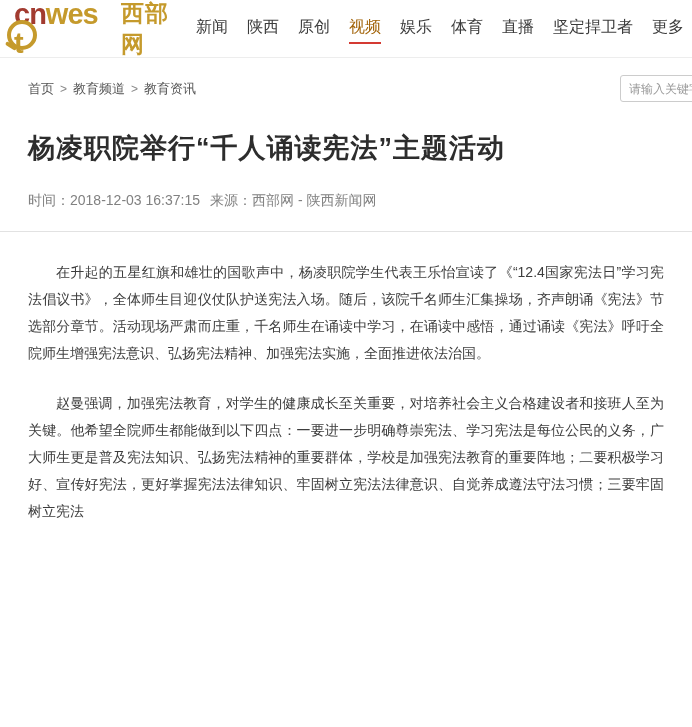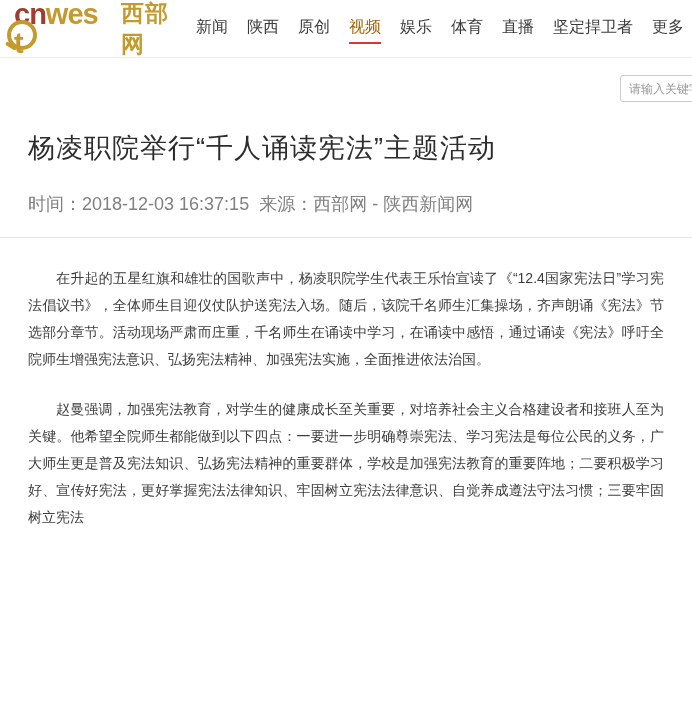--- a/index.html
+++ b/index.html
@@ -47,24 +47,24 @@
   .search-input {
     position:absolute; left:620px; top:17px; width:160px; height:27px;
     border:1px solid #ccc; border-radius:3px; padding:0 8px;
     font-size:12px; color:#333; outline:none;
     font-family:"Liberation Sans","DejaVu Sans",sans-serif;
   }
   .search-input::placeholder { color:#999; }
 
   
   .article-title {
-    margin:18px 28px 8px 28px; font-size:27px; font-weight:normal; color:#2d2d2d;
+    margin:18px 28px 8px 28px; font-size:27px; font-weight:bold; color:#2d2d2d;
     letter-spacing:1px; line-height:1.35;
   }
-  .article-meta { margin:26px 28px 0 28px; font-size:18px; color:#818181; }
+  .article-meta { margin:26px 28px 0 28px; font-size:14px; color:#818181; }
   .article-meta .gap { display:inline-block; width:10px; }
   .head-divider { margin-top:21px; border-top:1px solid #e2e2e2; }
 
   
   .article-body {
     padding:27px 28px 0 28px; font-size:14px; color:#3d3d3d;
     line-height:27px; text-align:justify;
   }
   .article-body p { text-indent:2em; margin-bottom:23px; }
 </style>
@@ -86,20 +86,23 @@
     <a class="active">视频</a>
     <a>娱乐</a>
     <a>体育</a>
     <a>直播</a>
     <a>坚定捍卫者</a>
     <a>更多</a>
   </nav>
 </div>
 
 <div class="crumb-row">
+  <div class="breadcrumb">
+    <a>首页</a><span class="crumb-sep">&gt;</span><a>教育频道</a><span class="crumb-sep">&gt;</span><a>教育资讯</a>
+  </div>
   <input class="search-input" type="text" placeholder="请输入关键字" style="">
 </div>
 
 <h1 class="article-title">杨凌职院举行“千人诵读宪法”主题活动</h1>
 
 <div class="article-meta">
   <span>时间：</span><span>2018-12-03 16:37:15</span><span class="gap"></span><span>来源：</span><span>西部网 - 陕西新闻网</span>
 </div>
 
 <div class="head-divider"></div>

